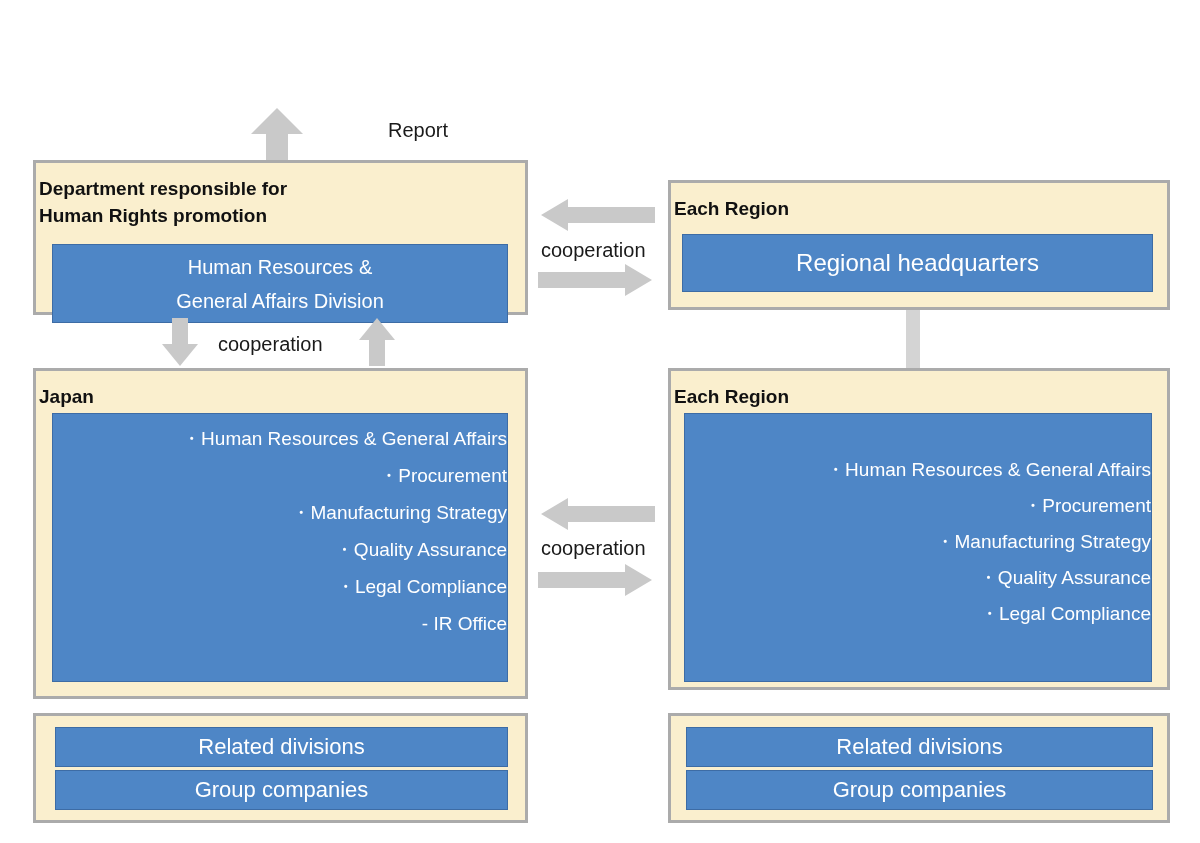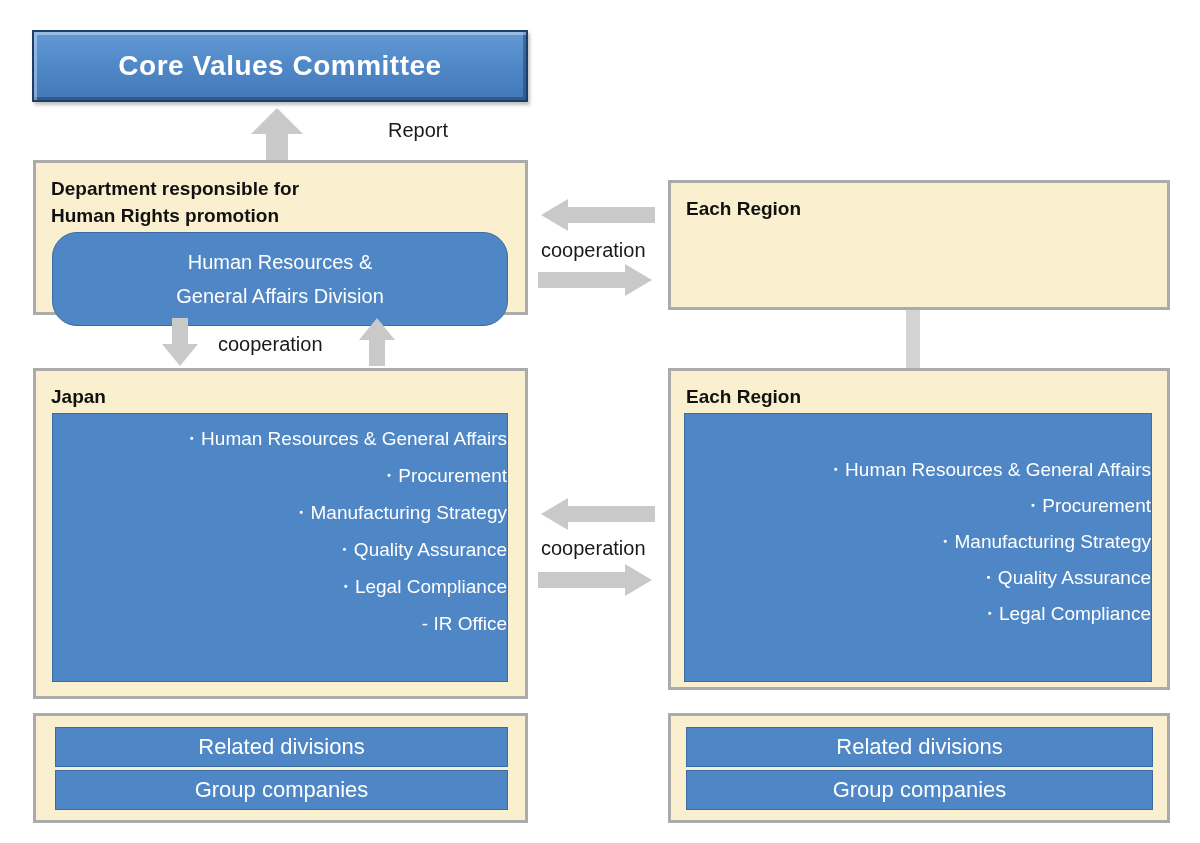--- a/index.html
+++ b/index.html
@@ -1,21 +1,21 @@
 <!DOCTYPE html>
 <html><head>
 <meta charset="utf-8">
 <style>
   html,body{margin:0;padding:0;background:#ffffff;}
   body{font-family:"Liberation Sans","DejaVu Sans",sans-serif;}
   #canvas{position:relative;width:1200px;height:843px;background:#ffffff;overflow:hidden;}
 
   
   .panel{position:absolute;background:#FAEFCE;border:3px solid #ABABAB;box-sizing:border-box;}
-  .panel-title{font-size:19px;font-weight:bold;color:#111111;padding:12px 15px 0 15px;line-height:27px;white-space:pre-line;}
+  .panel-title{font-size:19px;font-weight:bold;color:#111111;padding:12px 15px 0 3px;line-height:27px;white-space:pre-line;}
 
   
   .bluebox{position:absolute;background:#4E86C6;border:1px solid #3D6CA5;box-sizing:border-box;color:#ffffff;}
   .bluebox.center{display:flex;align-items:center;justify-content:center;text-align:center;}
 
   
   #committee{position:absolute;left:32px;top:30px;width:496px;height:72px;box-sizing:border-box;
     background:linear-gradient(180deg,#6399d4 0%,#4E86C6 55%,#4478b8 100%);
     border:2px solid #1B3F66;
     box-shadow:inset 3px 3px 0 rgba(255,255,255,0.35), inset -3px -3px 0 rgba(23,55,94,0.45), 2px 3px 3px rgba(120,120,120,0.45);
@@ -44,50 +44,48 @@
   #japan-list .list-line{font-size:19px;line-height:37px;}
   #region-list .list-line{font-size:19px;line-height:36px;}
 
   .pre{white-space:pre-line;}
 </style>
 </head>
 <body>
 
 <div id="canvas">
 
-  <div id="committee">
-    <span class="txt">Core Values Committee</span>
-  </div>
 
   <div id="report-arrow" class="varrow" style="left:251px;top:108px;width:52px;height:52px;">
     <div class="head-up"></div>
     <div class="stem-v"></div>
   </div>
   <div class="flow-label" style="left:342px;top:119px;margin-left:46px;">Report</div>
 
   <div class="panel" style="left:33px;top:160px;width:495px;height:155px;">
     <div class="panel-title pre">Department responsible for
 Human Rights promotion</div>
   </div>
-  <div class="bluebox center pre" style="left:52px;top:232px;width:456px;height:94px;font-size:20px;line-height:34px;border-radius:25px;">Human Resources &amp;
+  <div class="bluebox center pre" style="left:52px;top:244px;width:456px;height:79px;font-size:20px;line-height:34px;">Human Resources &amp;
 General Affairs Division</div>
 
   <div class="arrow" style="left:541px;top:199px;width:114px;height:32px;">
     <div class="head-left"></div>
     <div class="stem-h"></div>
   </div>
   <div class="flow-label" style="left:541px;top:239px;">cooperation</div>
   <div class="arrow" style="left:538px;top:264px;width:114px;height:32px;">
     <div class="stem-h"></div>
     <div class="head-right"></div>
   </div>
 
   <div class="panel" style="left:668px;top:180px;width:502px;height:130px;">
     <div class="panel-title">Each Region</div>
   </div>
+  <div class="bluebox center" style="left:682px;top:234px;width:471px;height:58px;font-size:24px;">Regional headquarters</div>
 
   <div class="varrow" style="left:162px;top:318px;width:36px;height:48px;">
     <div class="stem-v"></div>
     <div class="head-down"></div>
   </div>
   <div class="flow-label" style="left:218px;top:333px;">cooperation</div>
   <div class="varrow" style="left:359px;top:318px;width:36px;height:48px;">
     <div class="head-up"></div>
     <div class="stem-v"></div>
   </div>

